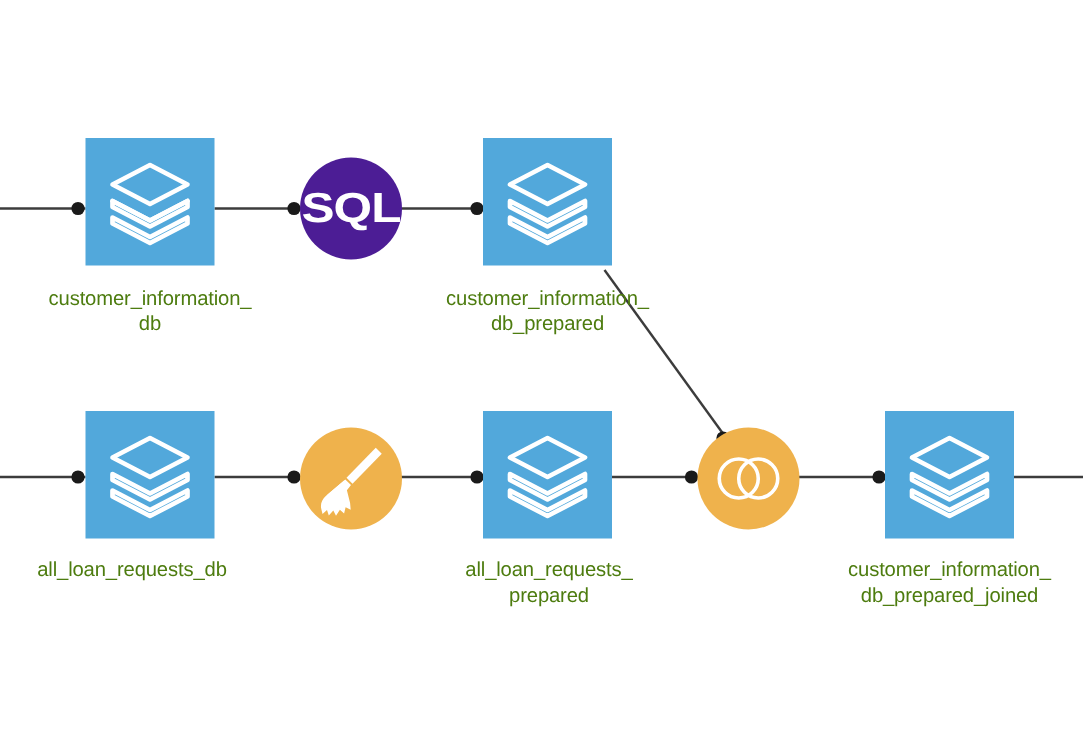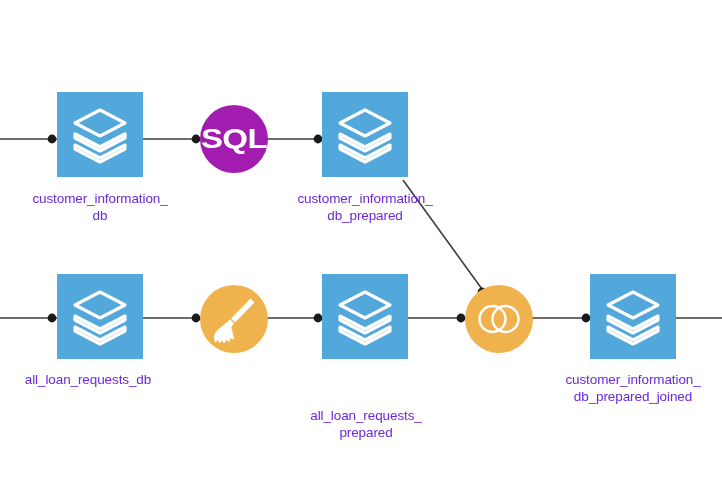--- a/index.html
+++ b/index.html
@@ -39,21 +39,21 @@
     height: 85px;
     background: #52a8db;
   }
   .node-circle {
     position: absolute;
     width: 68px;
     height: 68px;
     border-radius: 50%;
   }
   .node-circle.sql {
-    background: #a21caf;
+    background: #4c1d95;
   }
   .node-circle.amber {
     background: #efb24c;
   }
   .node-icon {
     position: absolute;
     left: 0;
     top: 0;
     width: 100%;
     height: 100%;
@@ -72,21 +72,21 @@
     font-family: "Liberation Sans", sans-serif;
     font-weight: bold;
     font-size: 28px;
     letter-spacing: -0.5px;
     transform: scaleX(1.18);
     user-select: none;
   }
   .node-label {
     position: absolute;
     text-align: center;
-    color: #6d28d9;
+    color: #4d7c0f;
     font-family: "Liberation Sans", sans-serif;
     font-size: 13.5px;
     line-height: 17px;
     white-space: pre-line;
     letter-spacing: -0.1px;
   }
 </style>
 </head>
 <body>
 
@@ -186,21 +186,21 @@
     <div class="node-box">
       <svg class="node-icon" viewBox="0 0 86 85" xmlns="http://www.w3.org/2000/svg">
         <g fill="none" stroke="#ffffff" stroke-width="3.1" stroke-linejoin="round" stroke-linecap="round">
           <path d="M43 18 L68 31 L43 44 L18 31 Z"></path>
           <path d="M18 42 L43 55 L68 42 L68 46 L43 59 L18 46 Z"></path>
           <path d="M18 53 L43 66 L68 53 L68 57 L43 70 L18 57 Z"></path>
         </g>
       </svg>
     </div>
   </div>
-  <div class="node-label" style="left:286px; top:371px; width:160px;margin-top:36px;">all_loan_requests_
+  <div class="node-label" style="left:286px; top:371px; width:160px;">all_loan_requests_
 prepared</div>
 
   <div class="node" style="left:465px; top:285px;">
     <div class="node-circle amber">
       <svg class="node-icon" viewBox="0 0 68 68" xmlns="http://www.w3.org/2000/svg">
         <g fill="none" stroke="#ffffff" stroke-width="2.4">
           <circle cx="27.5" cy="34" r="13"></circle>
           <circle cx="40.5" cy="34" r="13"></circle>
         </g>
       </svg>

